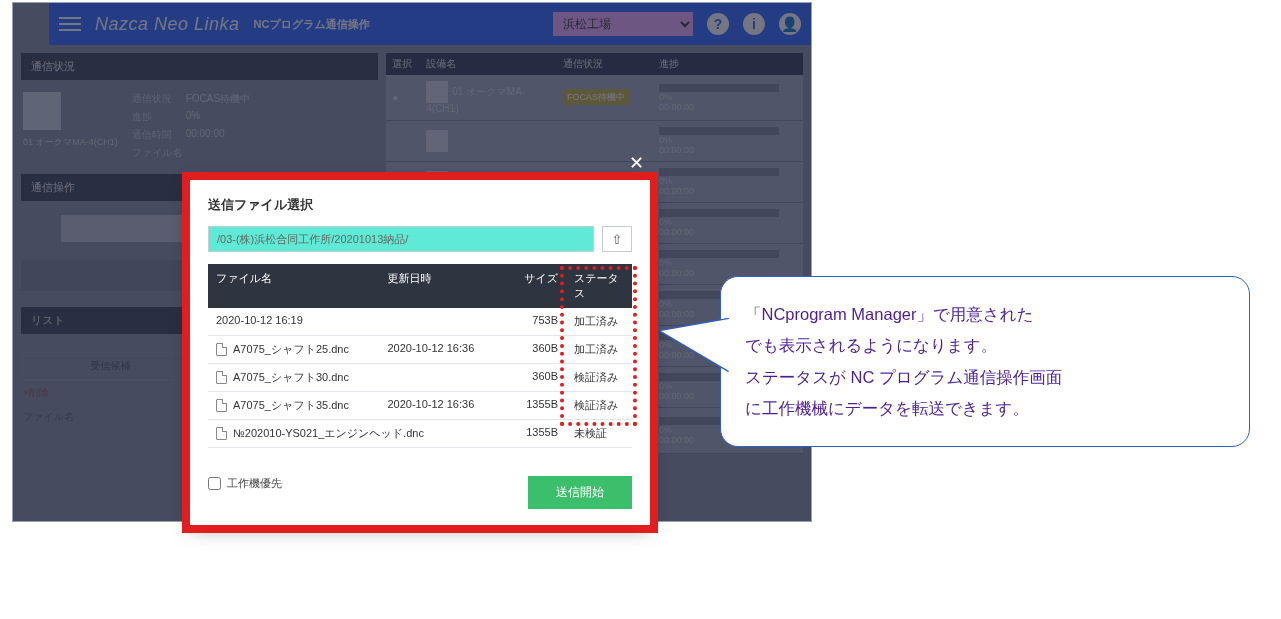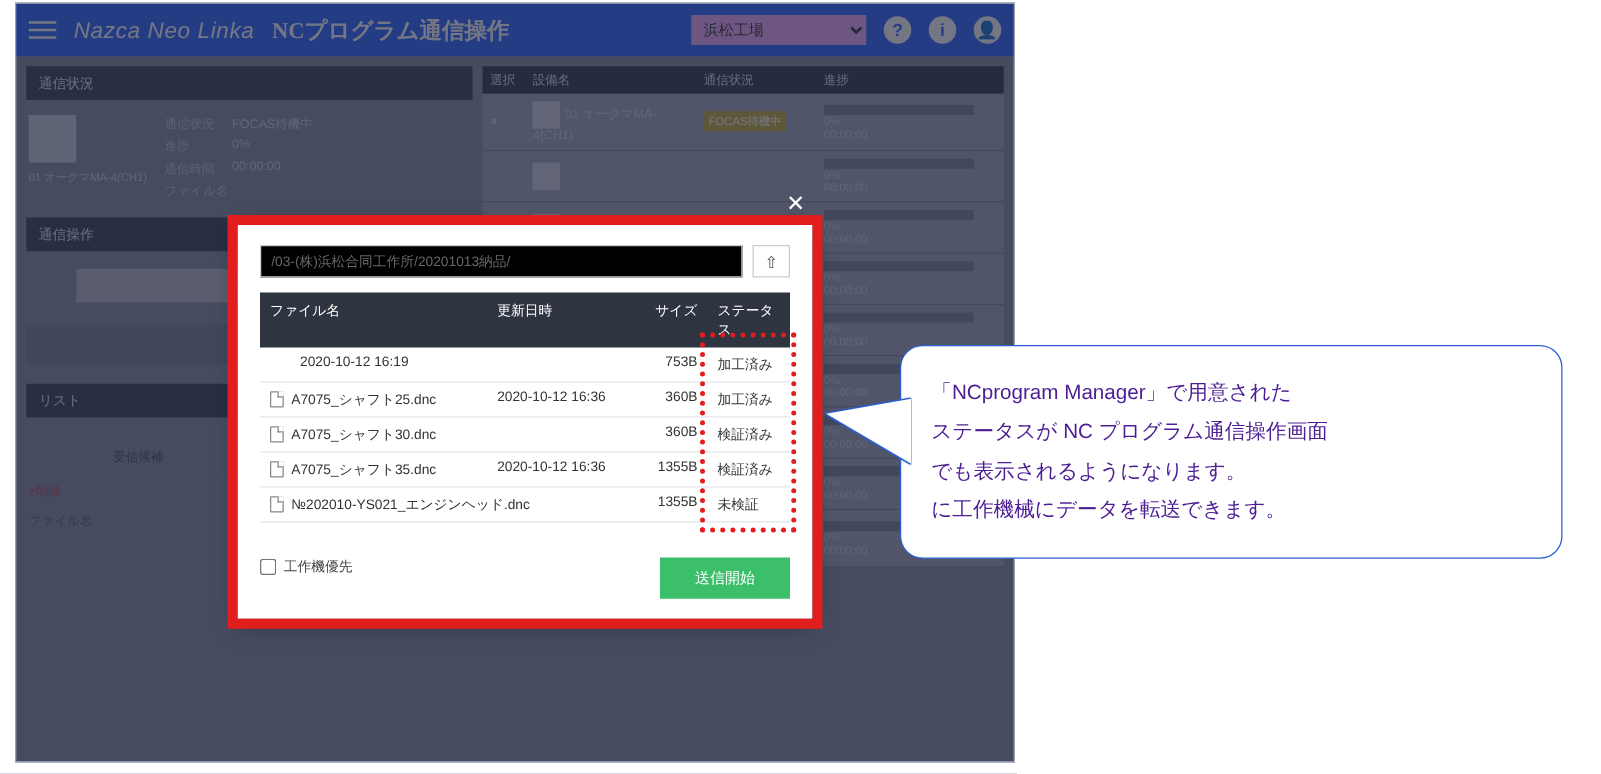--- a/index.html
+++ b/index.html
@@ -9,45 +9,46 @@
     width: 1281px;
     height: 619px;
     position: relative;
     overflow: hidden;
   }
 
   
   .app-shell {
     position: absolute;
     left: 12px; top: 2px;
-    width: 800px; height: 608px;
+    width: 800px; height: 520px;
     border: 1px solid #9aa0b3;
     background: #8a8fa3;
     overflow: hidden;
+    padding-left: 36px;
   }
   .app-dim {
     position: absolute; inset:0;
     background: rgba(30,34,55,.62);
     pointer-events: none;
     z-index: 5;
   }
 
   .topbar {
     height: 42px;
     background: #2d68ff;
     color: #fff;
     display: flex; align-items: center;
     padding: 0 10px;
     gap: 14px;
     position: relative; z-index: 3;
   }
   .hamburger { width:22px; height:22px; display:flex; flex-direction:column; justify-content:center; gap:4px; cursor:pointer;}
   .hamburger span{height:2px;background:#fff;}
   .brand { font-style: italic; font-size:18px; font-weight: normal; letter-spacing:.5px;}
-  .page-title { font-size:18px; font-weight:bold;font-family:Liberation Serif, serif;}
+  .page-title { font-size:11px; font-weight:bold;}
   .topbar-spacer{flex:1;}
   .factory-select{
     background:#f0abfc; color:#333; border:none; font-size:12px;
     height:24px; width:140px; padding:0 6px;
   }
   .circ-btn{
     width:22px;height:22px;border-radius:50%;background:#fff;color:#2d68ff;
     display:flex;align-items:center;justify-content:center;font-weight:bold;
     font-size:14px;cursor:pointer;
   }
@@ -108,32 +109,32 @@
     position:absolute;
     right:6px; top:-28px;
     color:#fff;font-size:18px;cursor:pointer;
     z-index:21;
   }
   .modal-inner{padding:16px 18px 16px;}
   .modal-title{font-size:13px;font-weight:bold;color:#333;margin-bottom:12px;}
   .path-row{display:flex;gap:8px;margin-bottom:12px;}
   .path-input{
     flex:1;border:1px solid #c8cbd3;padding:6px 8px;font-size:11px;color:#666;
-    background:#000000;
+    background:#5eead4;
   }
   .up-btn{
     width:30px;border:1px solid #c8cbd3;display:flex;align-items:center;justify-content:center;
     cursor:pointer;font-size:13px;color:#555;background:#fff;
   }
   .ftable-head{
     display:flex;background:#2e3440;color:#fff;font-size:11px;
   }
   .ftable-head > div{padding:7px 8px;}
   .fc-name{flex:1.6;}
-  .fc-date{flex:1.2;margin-left:24px;}
+  .fc-date{flex:1.2;}
   .fc-size{width:54px;text-align:right;}
   .fc-status{width:66px;}
 
   .frow{display:flex;font-size:11px;color:#333;border-bottom:1px solid #e3e5ea;}
   .frow > div{padding:6px 8px;}
   .frow .fc-name{display:flex;align-items:center;gap:6px;}
   .file-icon{width:11px;height:13px;border:1px solid #888;border-radius:1px;position:relative;display:inline-block;}
   .file-icon::before{content:"";position:absolute;right:-1px;top:-1px;width:4px;height:4px;border-left:1px solid #888;border-bottom:1px solid #888;background:#fff;}
 
   .status-highlight{
@@ -348,20 +349,21 @@
       </div>
     </div>
   </div>
 
   <div class="app-dim"></div>
 </div>
 
 <div class="modal-wrap">
   <div class="modal-close">✕</div>
   <div class="modal-inner">
+    <div class="modal-title">送信ファイル選択</div>
 
     <div class="path-row">
       <input class="path-input" value="/03-(株)浜松合同工作所/20201013納品/" style="">
       <div class="up-btn">
         <span>⇧</span>
       </div>
     </div>
 
     <div class="ftable-head">
       <div class="fc-name">ファイル名</div>
@@ -418,16 +420,16 @@
       </label>
       <button class="send-btn">送信開始</button>
     </div>
   </div>
 
   <div class="status-highlight" style="left:370px; top:86px; width:77px; height:160px;"></div>
 </div>
 
 <div class="callout">
   <div>「NCprogram Manager」で用意された</div>
+  <div>でも表示されるようになります。</div>
   <div>ステータスが NC プログラム通信操作画面</div>
-  <div>でも表示されるようになります。</div>
   <div>に工作機械にデータを転送できます。</div>
 </div>
 
 </body></html>

